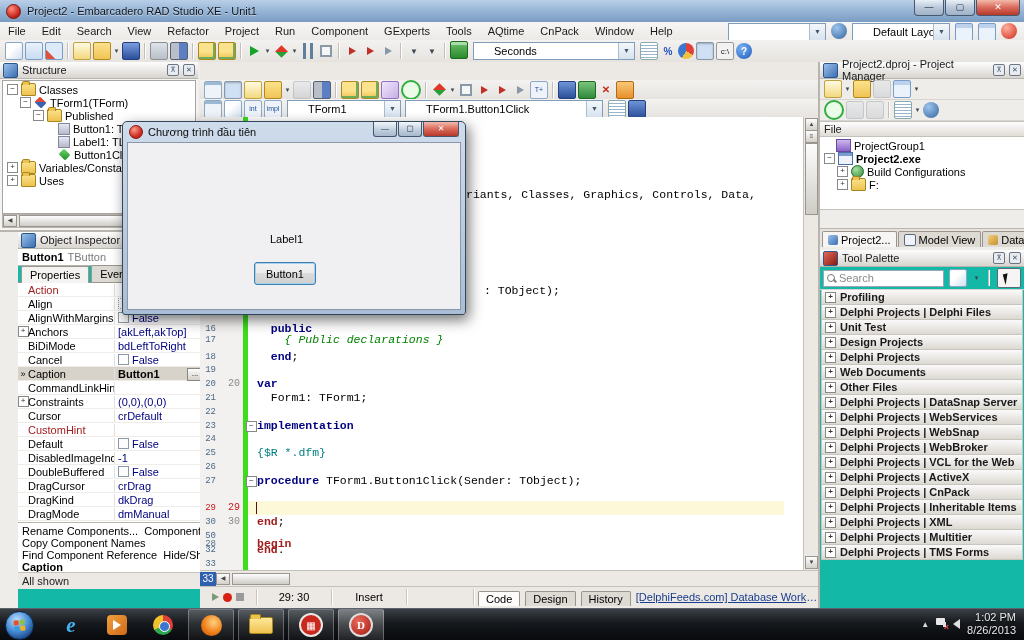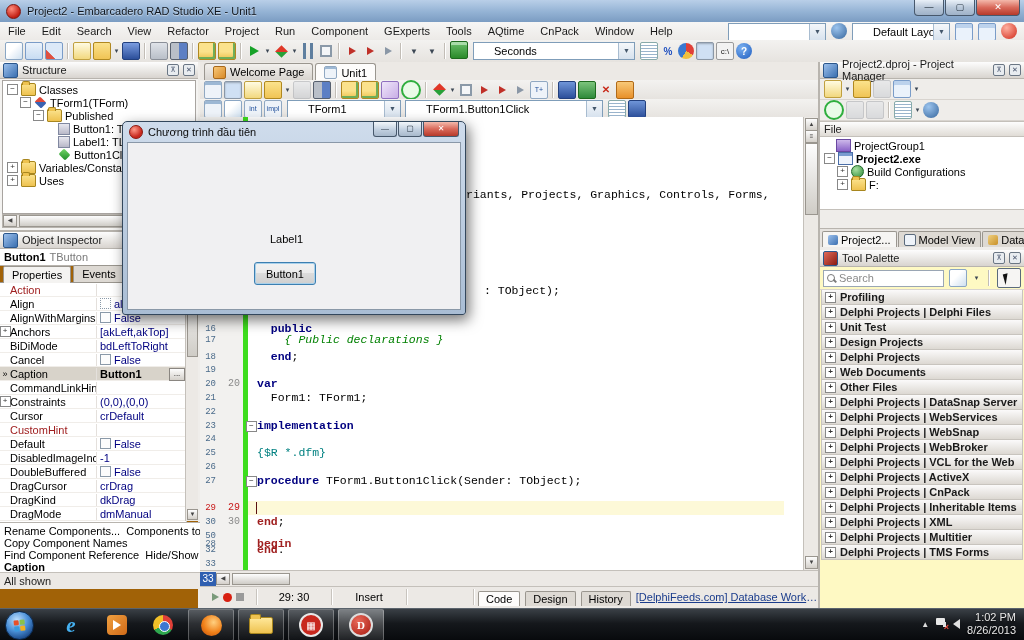--- a/index.html
+++ b/index.html
@@ -95,21 +95,21 @@
   .ti-build-config-icon{border-radius:50%;background:radial-gradient(circle at 35% 30%,#a8e0a0,#2f8a3a);border:1px solid #1e6a28;width:11px;height:11px}
   
   #leftcol{left:0;top:62px;width:200px;height:546px;background:#efedea;border-right:2px solid #b8b4ae}
   #structure{left:0;top:0;width:198px;height:168px;background:#f4f3f1;border-bottom:2px solid #b8b4ae}
   #structure-tree{position:absolute;left:2px;top:18px;right:2px;bottom:16px;background:#fff;
      border:1px solid #a8a4a0;overflow:hidden;padding:2px 0 0 2px}
   .hscroll{position:absolute;left:2px;bottom:2px;right:2px;height:12px;background:#e6e3df;border:1px solid #b8b4ae;display:flex;align-items:center}
   .scr-btn{width:12px;height:10px;background:linear-gradient(#fdfdfd,#d4d0ca);border:1px solid #9a968f;
       font-size:6px;text-align:center;line-height:9px;color:#444}
   .scr-thumb{height:10px;background:linear-gradient(#fdfdfd,#cfccc6);border:1px solid #9a968f;margin-left:2px}
-  #objinsp{left:0;top:170px;width:198px;height:376px;background:#a16207}
+  #objinsp{left:18px;top:170px;width:198px;height:376px;background:#14b8a6}
   #oi-selector{position:absolute;left:0;top:17px;width:198px;height:16px;background:#fff;border-bottom:1px solid #b8b4ae;
      display:flex;align-items:center;padding-left:4px;gap:4px}
   #oi-tabs{position:absolute;left:0;top:33px;width:198px;height:17px;border-bottom:1px solid #9a968f;display:flex;align-items:flex-end;padding-left:3px}
   .oitab{padding:2px 8px;border:1px solid #9a968f;border-bottom:none;border-radius:2px 2px 0 0;background:#ddd9d3;margin-right:2px}
   .oitab.active{background:#f4f3f1;position:relative;top:1px}
   #oi-grid{position:absolute;left:0;top:51px;width:186px;height:290px;background:#fff;border-right:1px solid #c4c0ba;overflow:hidden}
   .oirow{height:13px;display:flex;align-items:center;border-bottom:1px solid #f0ede9;position:relative}
   .oirow.sel{background:#d8d3ca}
   .oi-mark{width:10px;flex:0 0 auto;display:flex;justify-content:center}
   .oi-name{width:86px;flex:0 0 auto;overflow:hidden;white-space:nowrap;border-right:1px solid #e4e0dc}
@@ -185,21 +185,21 @@
      padding-left:4px;display:flex;align-items:center;color:#222}
   #pm-tree{background:#fff;height:70px;padding:2px 0 0 2px;border-bottom:1px solid #c4c0ba}
   #pm-tabs{position:absolute;left:0;top:166px;width:204px;height:18px;display:flex;align-items:flex-end;border-top:1px solid #b8b4ae;background:#e6e3df;padding-left:2px}
   .pmtab{height:15px;display:flex;align-items:center;gap:3px;padding:0 5px;border:1px solid #9a968f;border-bottom:none;
      border-radius:2px 2px 0 0;background:#ddd9d3;margin-right:1px;white-space:nowrap}
   .pmtab.active{background:#f6f5f3}
   .pmtab .ei{width:10px;height:10px;border-radius:2px}
   .ei-pm{background:linear-gradient(135deg,#9cc0ec,#3a6fb0)}
   .ei-model{background:#eef3f9;border:1px solid #5a6a7c}
   .ei-data{background:linear-gradient(135deg,#f0d080,#c89028)}
-  #tp{left:0;top:188px;width:204px;height:388px;background:#fef9c3}
+  #tp{left:0;top:188px;width:204px;height:388px;background:#14b8a6}
   #tp-search-row{position:absolute;left:0;top:17px;width:204px;height:22px;display:flex;align-items:center;gap:4px;padding-left:3px;border-bottom:1px solid #d8d4cf}
   #tp-search{width:116px;height:15px;background:#fff;border:1px solid #9aa6b4;display:flex;align-items:center;gap:4px;padding-left:3px;color:#8a8a8a}
   .mag{width:6px;height:6px;border:1.5px solid #7a7a7a;border-radius:50%;position:relative;flex:0 0 auto}
   .mag::after{content:"";position:absolute;left:5px;top:5px;width:4px;height:1.5px;background:#7a7a7a;transform:rotate(45deg)}
   #tp-cursor-btn{width:22px;height:18px;border:1px solid #5a6a7c;border-radius:2px;background:#f6f5f3;
      display:flex;align-items:center;justify-content:center}
   .cursor-arrow{width:0;height:0;border-left:5px solid #111;border-right:5px solid transparent;border-bottom:11px solid transparent;
      border-top:0;transform:rotate(-15deg);position:relative}
   #tp-cats{position:absolute;left:1px;top:40px;width:202px}
   .tpcat{height:14px;display:flex;align-items:center;gap:4px;padding-left:3px;
@@ -552,30 +552,20 @@
       <div id="oi-vdown">▼</div>
     </div>
     <div id="oi-hints"><div>Rename Components...  Components to Code</div><div>Copy Component Names</div><div>Find Component Reference  Hide/Show Non-Visual</div><div id="oi-desc">Caption</div></div>
     <div id="oi-status">
       <span>All shown</span>
     </div>
   </div>
 </div>
 
 <div class="abs" id="centercol">
-  <div id="editor-tabs">
-      <div class="etab">
-        <div class="ei ei-home"></div>
-        <span>Welcome Page</span>
-      </div>
-      <div class="etab active">
-        <div class="ei ei-unit"></div>
-        <span>Unit1</span>
-      </div>
-    </div>
   <div id="etb1">
       <div class="tbi k-winpage"></div>
       <div class="tbi k-winpage pressed"></div>
       <div class="tbi k-newdoc"></div>
       <div class="tbi k-folderopen"></div>
       <div class="dd">▾</div>
       <div class="tbi k-diskgray disabled"></div>
       <div class="tbi k-diskall"></div>
       <div class="tsep"></div>
       <div class="tbi k-openproj"></div>
@@ -614,21 +604,21 @@
     <span id="etb2-right" style="display:flex;align-items:center;margin-left:4px">
         <div class="tbi k-doclines"></div>
         <div class="tbi k-book"></div>
       </span>
   </div>
 
   <div id="code-area">
     <div id="gutter"></div>
     <div id="greenbar"></div>
     <div id="code-frags">
-        <div class="frag" style="left: 266px; top: 71px;">riants, Projects, Graphics, Controls, Forms,</div>
+        <div class="frag" style="left: 266px; top: 71px;">riants, Classes, Graphics, Controls, Data,</div>
         <div class="frag" style="left: 284px; top: 167px;">: TObject);</div>
       </div>
     <div id="code-lines">
         <div class="cl" style="top: 205px;"><div class="g1">16</div><div class="ct"><span>  </span><span class="tok-kw">public</span></div></div>
         <div class="cl" style="top: 216px;"><div class="g1">17</div><div class="ct"><span>    </span><span class="tok-cmt">{ Public declarations }</span></div></div>
         <div class="cl" style="top: 232.6px;"><div class="g1">18</div><div class="ct"><span>  </span><span class="tok-kw">end</span><span>;</span></div></div>
         <div class="cl" style="top: 246.4px;"><div class="g1">19</div><div class="ct"></div></div>
         <div class="cl" style="top: 260.2px;"><div class="g1">20</div><div class="g2">20</div><div class="ct"><span class="tok-kw">var</span></div></div>
         <div class="cl" style="top: 274px;"><div class="g1">21</div><div class="ct"><span>  Form1: TForm1;</span></div></div>
         <div class="cl" style="top: 287.8px;"><div class="g1">22</div><div class="ct"></div></div>

